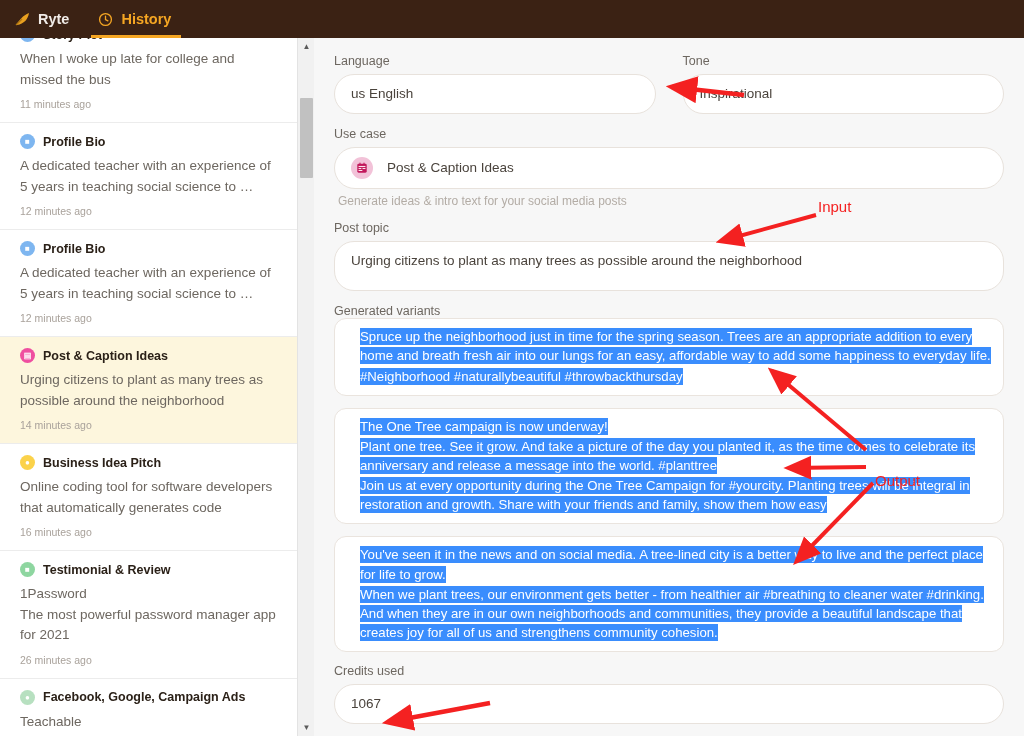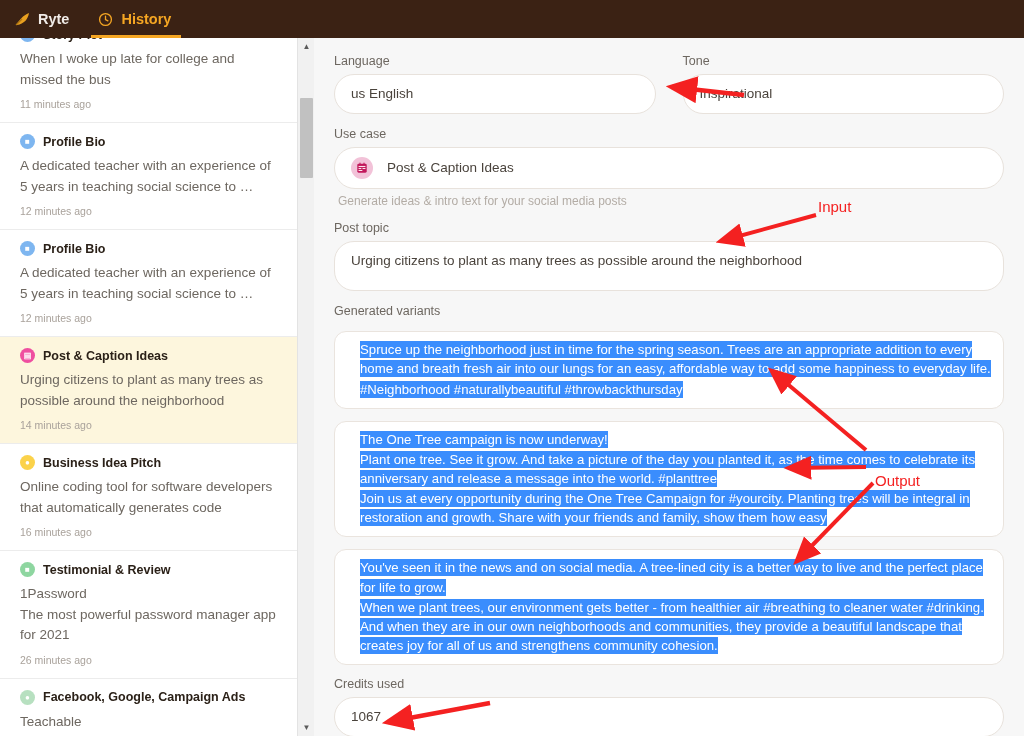--- a/index.html
+++ b/index.html
@@ -242,21 +242,21 @@
         </div>
       </div>
       <div class="fld-hint">Generate ideas &amp; intro text for your social media posts</div>
     </div>
 
     <div class="blk">
       <div class="fld-label">Post topic</div>
       <div class="fld-box" style="border-radius:20px;min-height:50px;">Urging citizens to plant as many trees as possible around the neighborhood</div>
     </div>
 
-    <div class="fld-label" style="margin-bottom:13px;">Generated variants</div>
+    <div class="fld-label" style="margin-bottom:0;">Generated variants</div>
     <div id="variants-list">
         <div class="variant">
           <p><span class="hl">Spruce up the neighborhood just in time for the spring season. Trees are an appropriate addition to every home and breath fresh air into our lungs for an easy, affordable way to add some happiness to everyday life.</span></p>
           <p><span class="hl">#Neighborhood #naturallybeautiful #throwbackthursday</span></p>
         </div>
         <div class="variant">
           <p><span class="hl">The One Tree campaign is now underway!</span></p>
           <p><span class="hl">Plant one tree. See it grow. And take a picture of the day you planted it, as the time comes to celebrate its anniversary and release a message into the world. #planttree</span></p>
           <p><span class="hl">Join us at every opportunity during the One Tree Campaign for #yourcity. Planting trees will be integral in restoration and growth. Share with your friends and family, show them how easy</span></p>
         </div>

